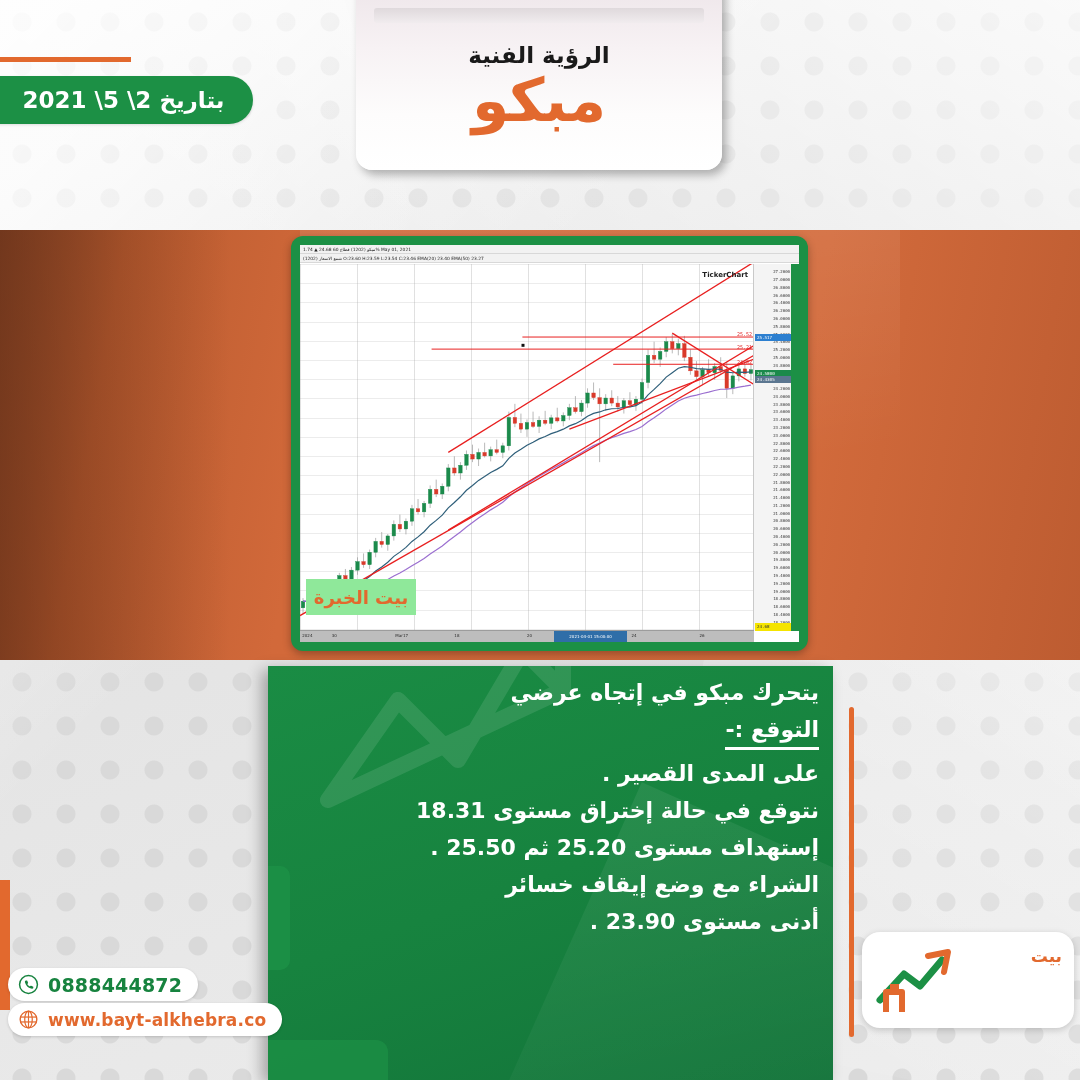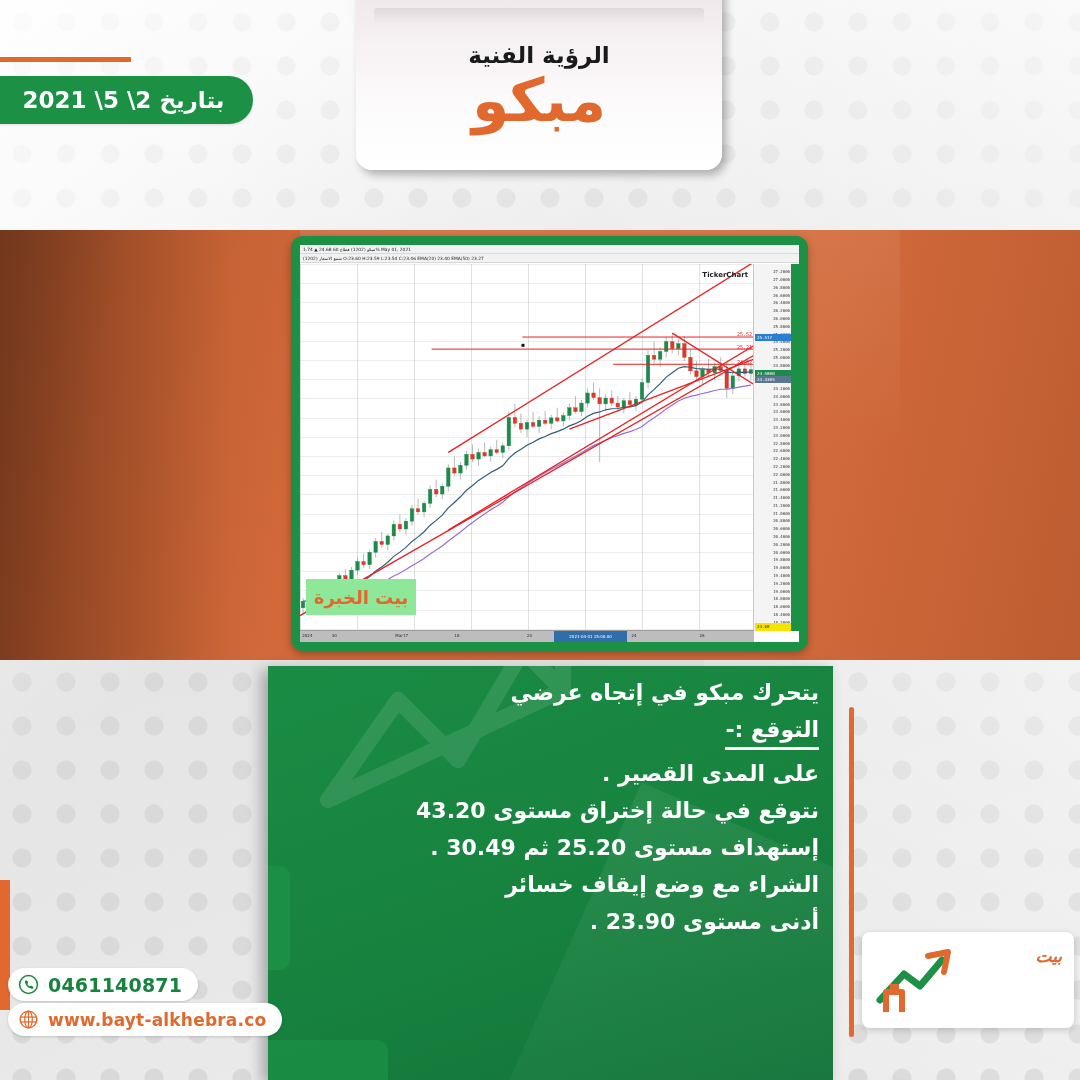--- a/index.html
+++ b/index.html
@@ -138,22 +138,22 @@
     display:flex;align-items:center;box-shadow:0 1px 3px rgba(0,0,0,.16);padding:0 16px 0 10px;}
   #pill-phone{left:8px;top:968px;min-width:160px;}
   #pill-web{left:8px;top:1003px;min-width:190px;}
   .pill-ico{width:21px;height:21px;flex:0 0 21px;margin-right:9px;}
   .pill-txt{font-size:19px;font-weight:bold;letter-spacing:.2px;}
   #phone-txt{color:#17833f;}
   #web-txt{color:#e2692e;font-size:17px;}
 
   
   #logo-card{position:absolute;left:862px;top:932px;width:212px;height:96px;
-    background:#fff;border-radius:8px;box-shadow:0 2px 7px rgba(0,0,0,.18);
-    display:flex;align-items:center;justify-content:center;font-style:italic;}
+    background:#fff;border-radius:18px;box-shadow:0 2px 7px rgba(0,0,0,.18);
+    display:flex;align-items:center;justify-content:center;}
   #logo-svg{width:196px;height:84px;}
   #logo-text{position:absolute;right:12px;top:16px;direction:rtl;text-align:right;line-height:1;}
   #logo-small{color:#e2692e;font-size:17px;font-weight:bold;}
   #logo-big{color:#1c9045;font-size:42px;font-weight:bold;margin-top:-4px;}
 </style>
 </head>
 <body>
 
 <div id="bg">
   <div id="bg-diag1"></div>
@@ -443,42 +443,42 @@
   <div id="gp-tab2"></div>
   <div id="body-lines">
       <div class="bline-wrap">
         <div class="bline">يتحرك مبكو في إتجاه عرضي</div>
       </div>
       <div class="bline-wrap"><div class="bline heading">التوقع :-</div></div>
       <div class="bline-wrap">
         <div class="bline">على المدى القصير .</div>
       </div>
       <div class="bline-wrap">
-        <div class="bline">نتوقع في حالة إختراق مستوى 43.20</div>
+        <div class="bline">نتوقع في حالة إختراق مستوى 18.31</div>
       </div>
       <div class="bline-wrap">
-        <div class="bline">إستهداف مستوى 25.20 ثم 30.49 .</div>
+        <div class="bline">إستهداف مستوى 25.20 ثم 25.50 .</div>
       </div>
       <div class="bline-wrap">
         <div class="bline">الشراء مع وضع إيقاف خسائر</div>
       </div>
       <div class="bline-wrap">
         <div class="bline">أدنى مستوى 23.90 .</div>
       </div>
     </div>
 </div>
 <div id="accent-line"></div>
 <div id="accent-left"></div>
 
 <div class="pill" id="pill-phone">
   <svg class="pill-ico" viewBox="0 0 24 24">
     <circle cx="12" cy="12" r="10.2" fill="none" stroke="#17833f" stroke-width="1.7"></circle>
     <path d="M8.4 8.0c.3-.6.6-.6.9-.6h.7c.25 0 .5.05.72.6l.8 1.9c.1.25.05.5-.1.7l-.5.6c-.15.2-.2.42-.06.66.5.9 1.35 1.75 2.3 2.25.25.13.47.07.65-.1l.6-.55c.2-.18.45-.22.68-.1l1.85.85c.5.23.56.47.56.7v.7c0 .3-.05.6-.6.9-.5.28-1.2.4-2 .2-1.7-.45-3.2-1.35-4.4-2.55-1.2-1.2-2.05-2.7-2.5-4.35-.2-.8-.1-1.5.2-2.0z" fill="#17833f"></path>
   </svg>
-  <span class="pill-txt" id="phone-txt">0461140871</span>
+  <span class="pill-txt" id="phone-txt">0888444872</span>
 </div>
 
 <div class="pill" id="pill-web">
   <svg class="pill-ico" viewBox="0 0 24 24">
     <circle cx="12" cy="12" r="9.5" fill="none" stroke="#e2692e" stroke-width="1.6"></circle>
     <ellipse cx="12" cy="12" rx="4.3" ry="9.5" fill="none" stroke="#e2692e" stroke-width="1.4"></ellipse>
     <line x1="2.6" y1="9.2" x2="21.4" y2="9.2" stroke="#e2692e" stroke-width="1.4"></line>
     <line x1="2.6" y1="14.8" x2="21.4" y2="14.8" stroke="#e2692e" stroke-width="1.4"></line>
     <line x1="12" y1="2.5" x2="12" y2="21.5" stroke="#e2692e" stroke-width="1.3"></line>
   </svg>

